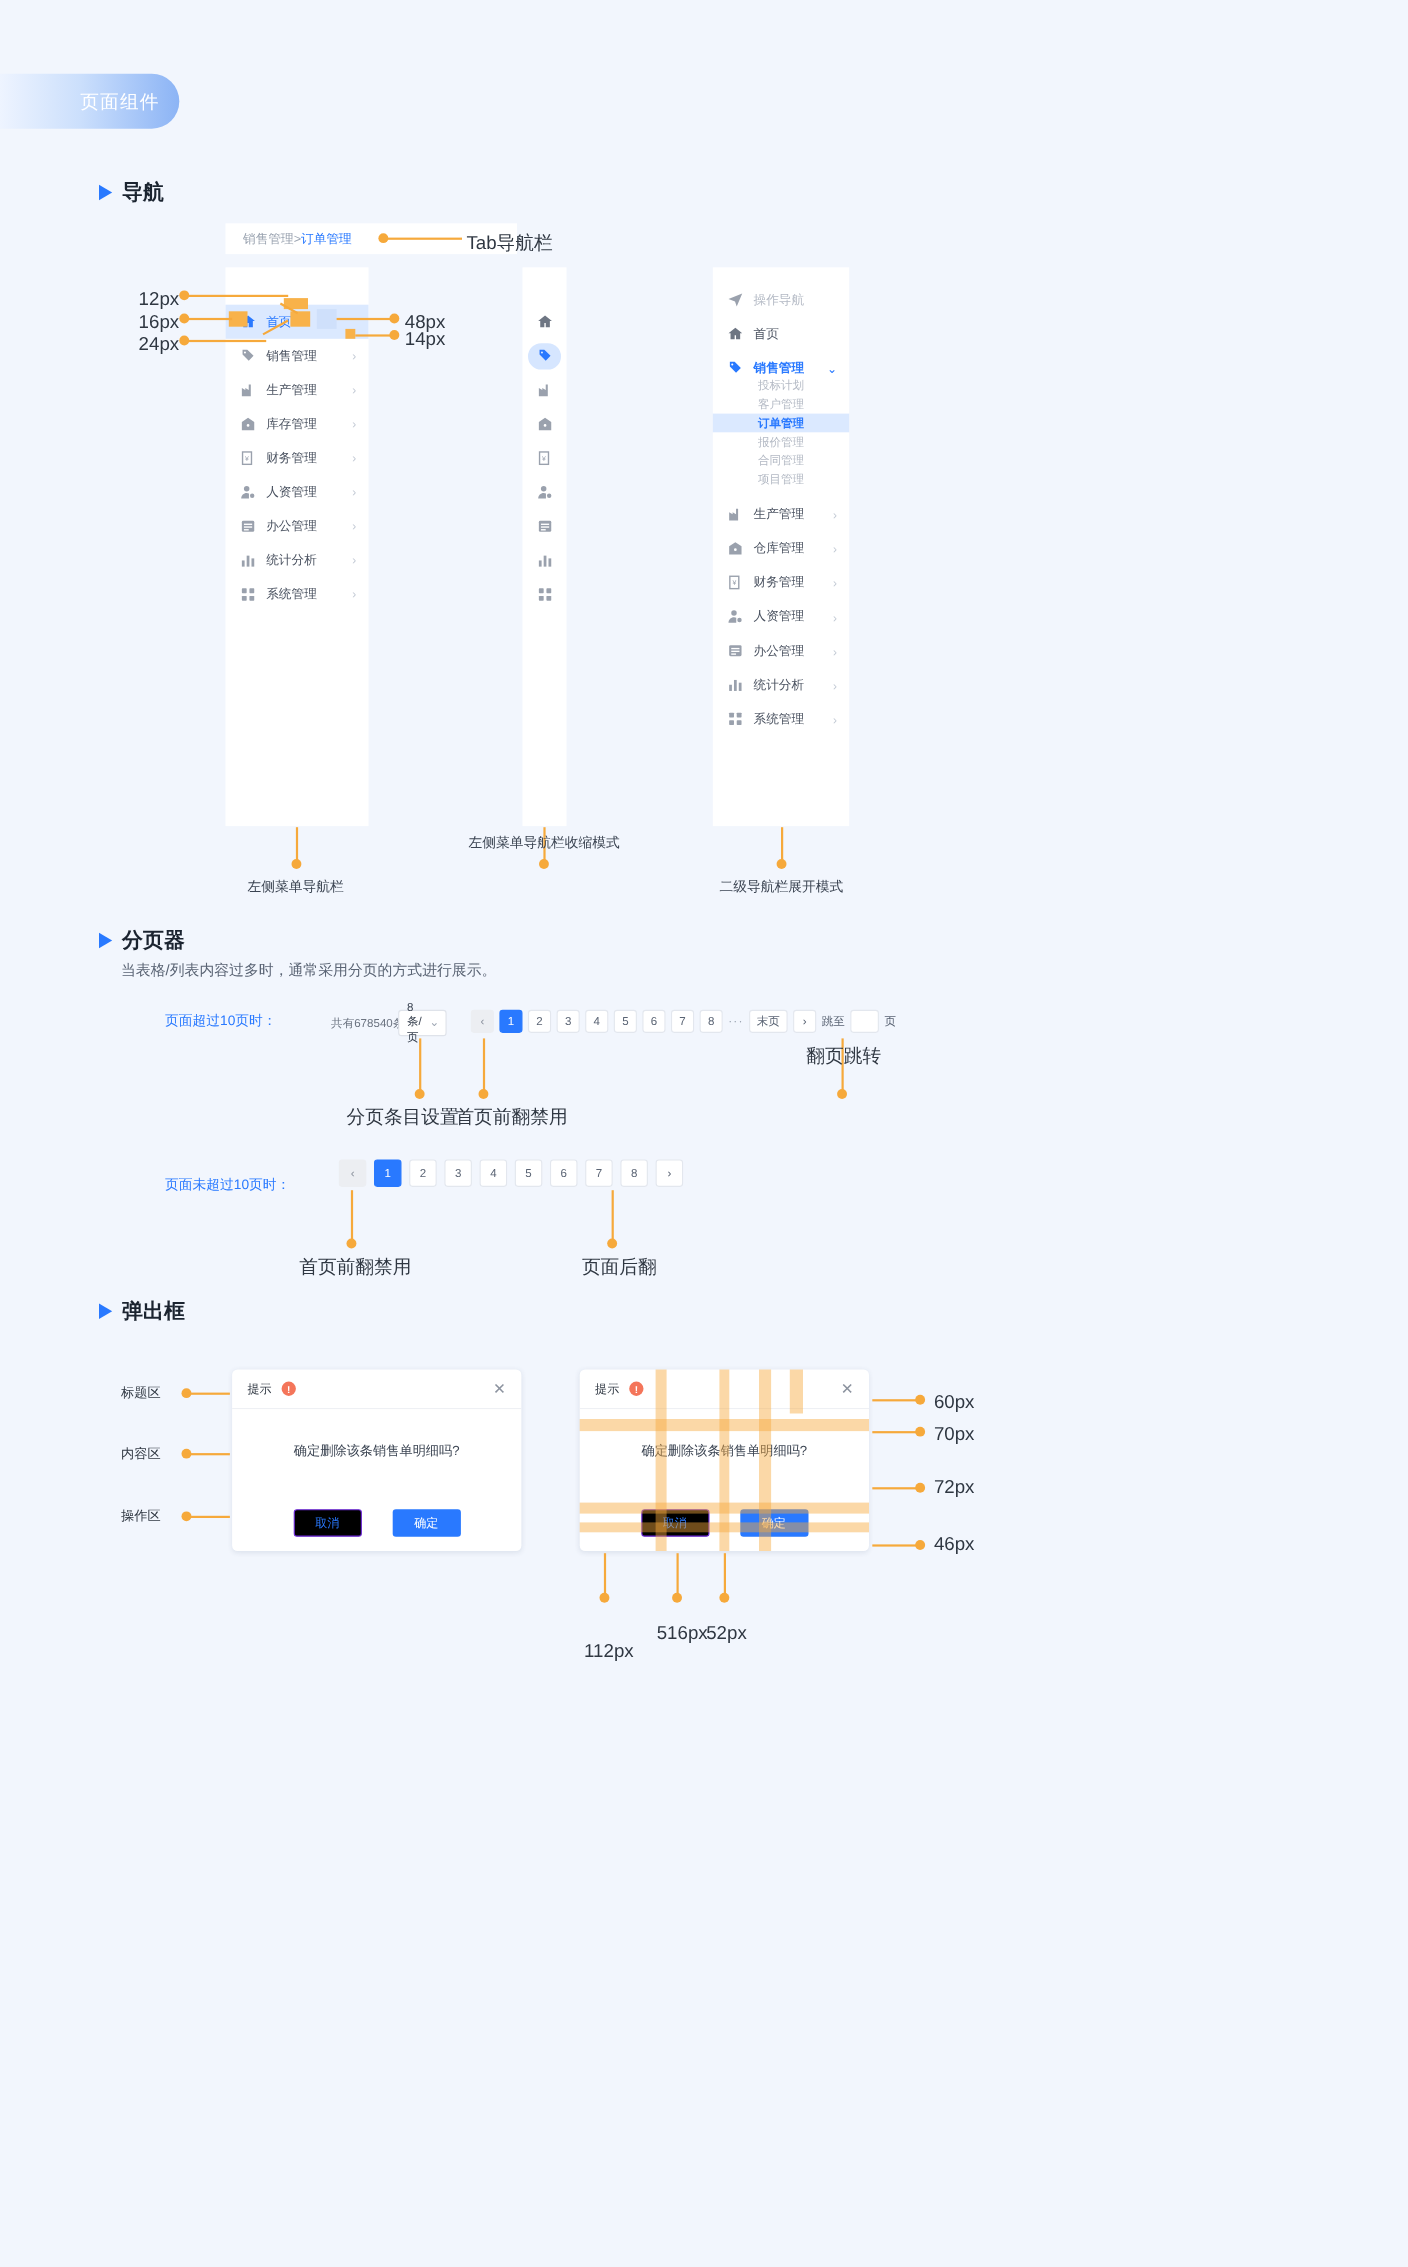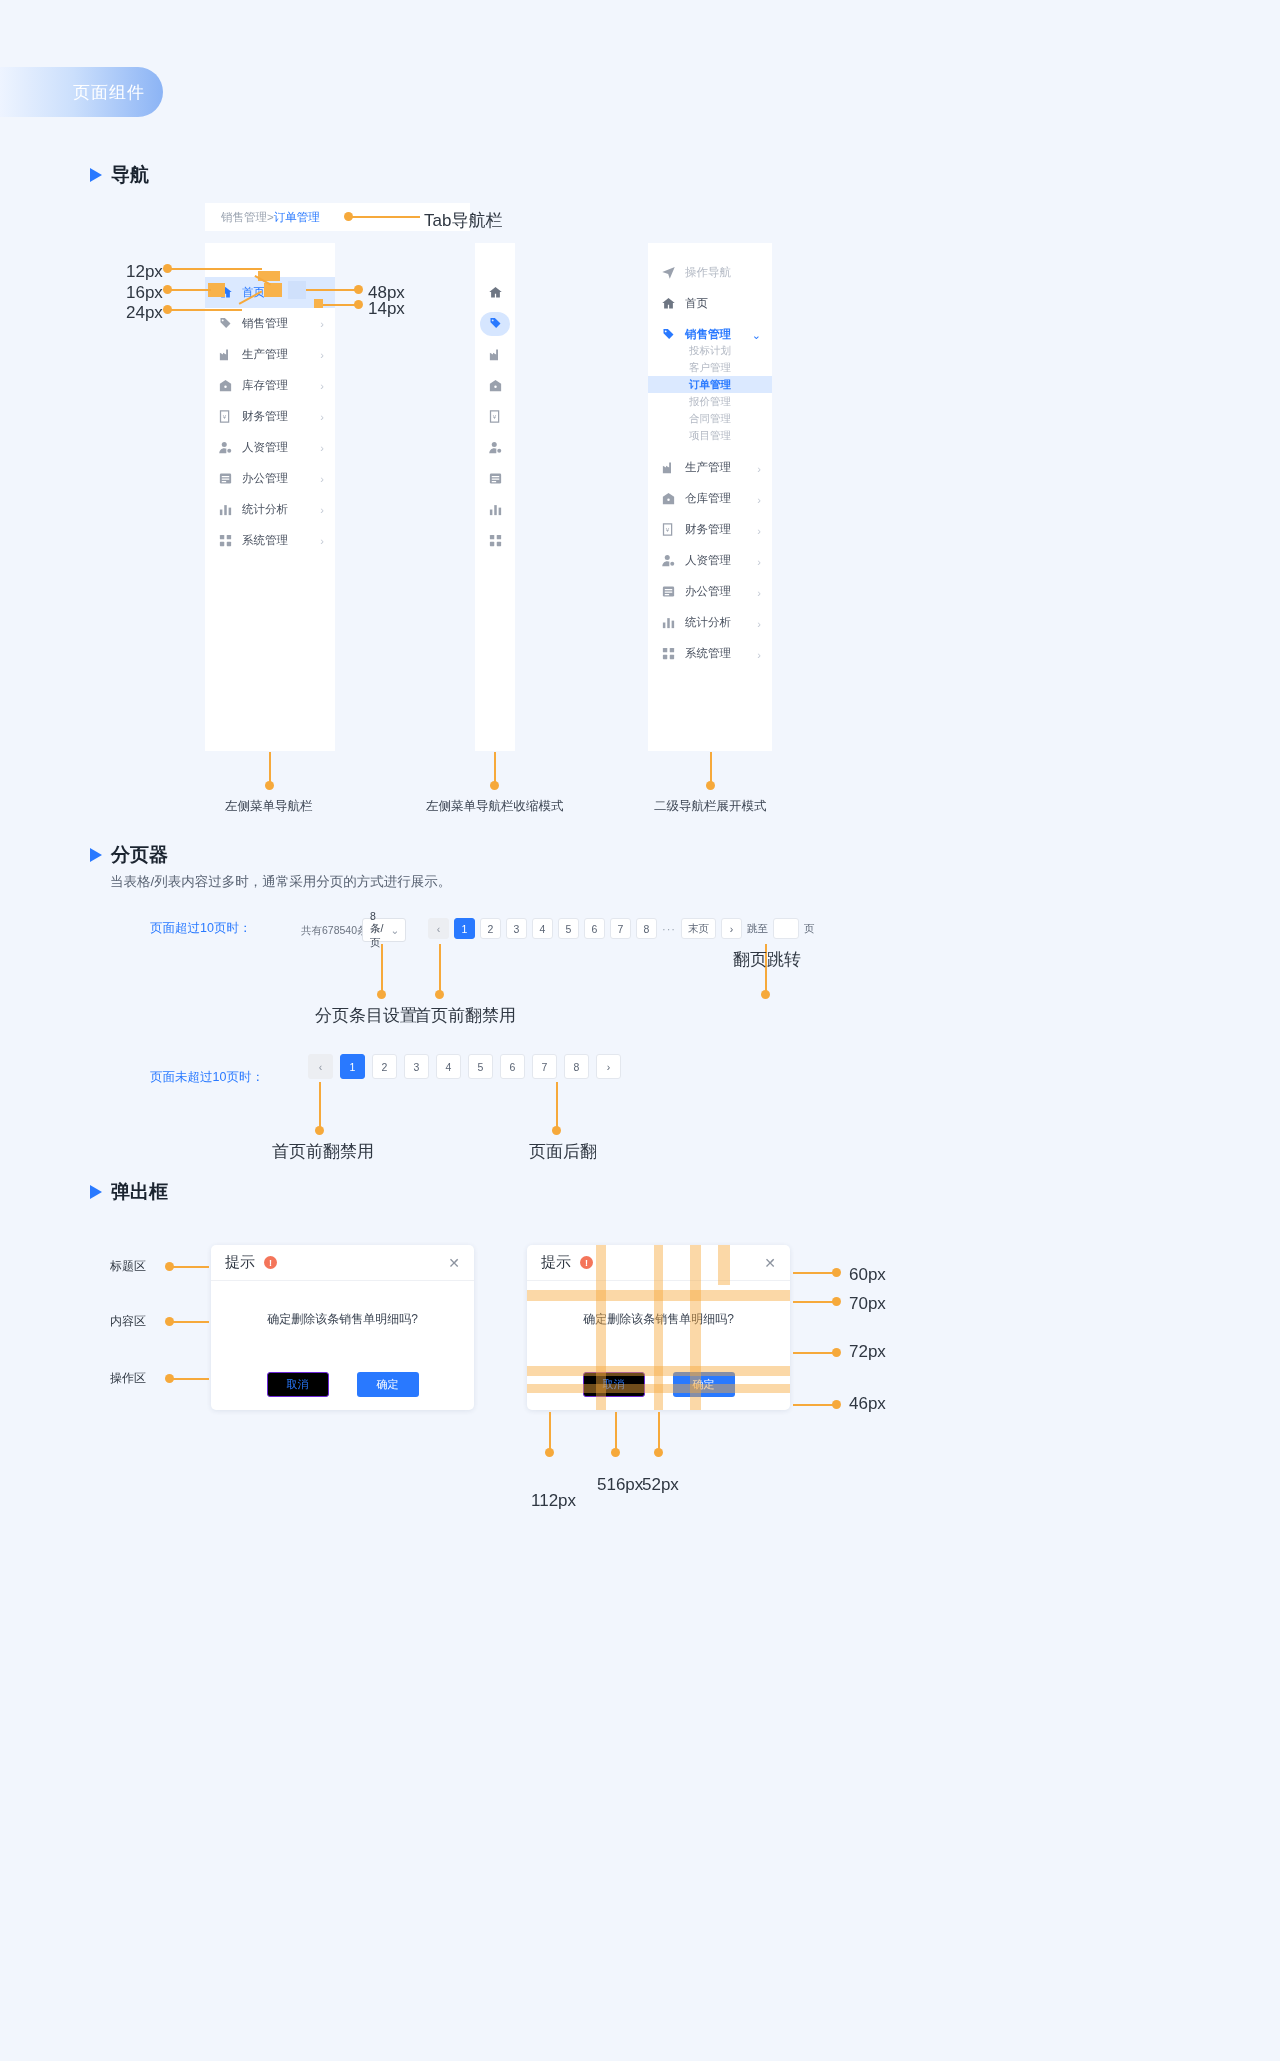--- a/index.html
+++ b/index.html
@@ -123,21 +123,21 @@
     width: 26px; height: 21px; border: 1px solid #e3e7ee; background: #fff;
     border-radius: 3px;
   }
 
   
   .dlg { position: absolute; background: #fff; border-radius: 5px; box-shadow: 0 1px 5px rgba(40,60,100,.10); }
   .dlg-head {
     height: 36px; display: flex; align-items: center; gap: 9px;
     padding: 0 14px; border-bottom: 1px solid #eef0f4;
   }
-  .dlg-title { font-size: 15px; color: #2f3742; }
+  .dlg-title { font-size: 11px; color: #2f3742; }
   .warn {
     width: 13px; height: 13px; border-radius: 50%; background: #f4755a;
     color: #fff; font-size: 9px; display: flex; align-items: center;
     justify-content: center; font-weight: bold;
   }
   .dlg-x { margin-left: auto; font-size: 14px; color: #8c939f; }
   .dlg-body {
     height: 77px; display: flex; align-items: center; justify-content: center;
     font-size: 12px; color: #3b4452;
   }
@@ -498,21 +498,21 @@
     <span class="chev">›</span>
   </div>
 </div>
 
 <div class="lead-v" style="left:269px; top:752px; height:33px;"></div>
 <div class="dot" style="left:265px; top:781px;"></div>
 <div class="cap" style="left:225px; top:798px;">左侧菜单导航栏</div>
 
 <div class="lead-v" style="left:494px; top:752px; height:33px;"></div>
 <div class="dot" style="left:490px; top:781px;"></div>
-<div class="cap" style="left:426px; top:798px;">左侧菜单导航栏收缩模式</div>
+<div class="cap" style="left:426px; top:758px;">左侧菜单导航栏收缩模式</div>
 
 <div class="lead-v" style="left:710px; top:752px; height:33px;"></div>
 <div class="dot" style="left:706px; top:781px;"></div>
 <div class="cap" style="left:654px; top:798px;">二级导航栏展开模式</div>
 
 <div class="sec-head" style="left:90px; top:842px;">
   <div class="tri"></div>
   <div class="sec-txt">分页器</div>
 </div>
 <div class="sec-desc" style="left:110px; top:873px;">当表格/列表内容过多时，通常采用分页的方式进行展示。</div>

